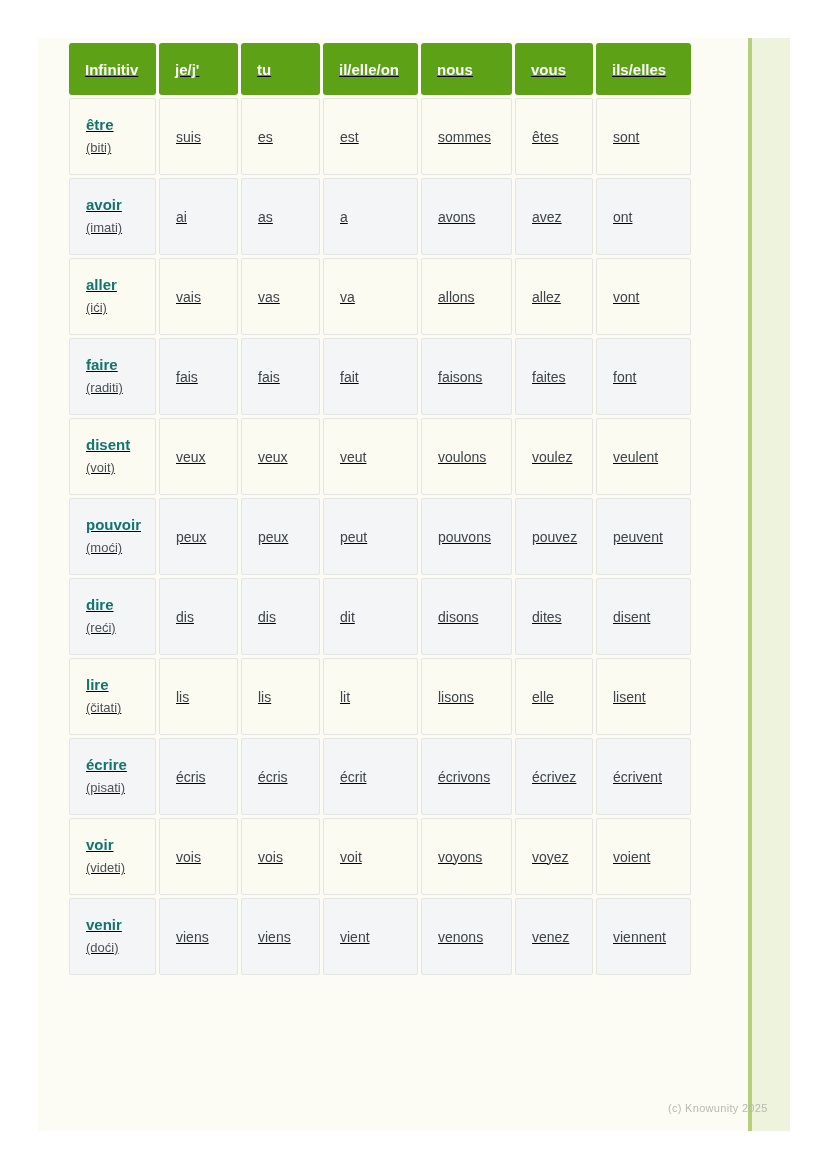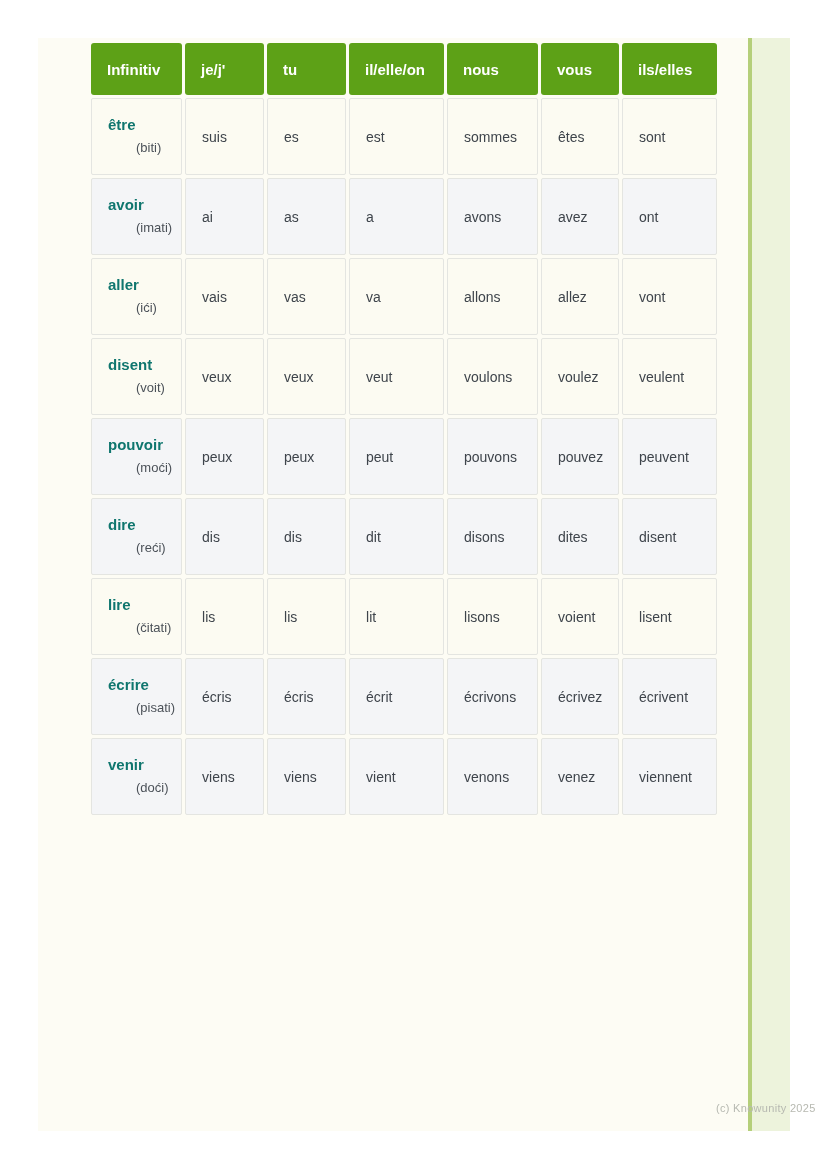--- a/index.html
+++ b/index.html
@@ -28,25 +28,26 @@
     position: absolute;
     right: 0;
     top: 0;
     width: 38px;
     height: 100%;
     background: #edf3dc;
     border-left: 4px solid #b5cf7a;
   }
   table.conjugation-table {
     position: absolute;
-    left: 50px;
+    left: 28px;
     top: 2px;
     border-collapse: separate;
     border-spacing: 3px;
     table-layout: fixed;
+    text-decoration: underline;
   }
   .conjugation-table th {
     background: #5da117;
     color: #ffffff;
     font-size: 15px;
     font-weight: bold;
     text-align: left;
     padding: 0 6px 0 16px;
     height: 52px;
     border-radius: 3px;
@@ -67,25 +68,24 @@
     font-weight: bold;
     font-size: 15px;
     color: #0f766e;
     line-height: 20px;
   }
   .translation {
     font-size: 13px;
     color: #4b5158;
     line-height: 20px;
     margin-top: 3px;
-    margin-left: 28px;
   }
   .footer-copyright {
     position: absolute;
-    left: 716px;
+    left: 668px;
     top: 1102px;
     font-size: 11px;
     color: #b7b9b1;
     letter-spacing: 0.3px;
     z-index: 2;
   }
 </style>
 </head>
 <body>
 
@@ -146,20 +146,32 @@
       <div class="translation">(ići)</div>
     </td>
     <td class="form">vais</td>
     <td class="form">vas</td>
     <td class="form">va</td>
     <td class="form">allons</td>
     <td class="form">allez</td>
     <td class="form">vont</td>
   </tr>
 
+  <tr class="row-gray">
+    <td>
+      <div class="verb">faire</div>
+      <div class="translation">(raditi)</div>
+    </td>
+    <td class="form">fais</td>
+    <td class="form">fais</td>
+    <td class="form">fait</td>
+    <td class="form">faisons</td>
+    <td class="form">faites</td>
+    <td class="form">font</td>
+  </tr>
 
   <tr class="row-cream">
     <td>
       <div class="verb">disent</div>
       <div class="translation">(voit)</div>
     </td>
     <td class="form">veux</td>
     <td class="form">veux</td>
     <td class="form">veut</td>
     <td class="form">voulons</td>
@@ -196,37 +208,49 @@
 
   <tr class="row-cream">
     <td>
       <div class="verb">lire</div>
       <div class="translation">(čitati)</div>
     </td>
     <td class="form">lis</td>
     <td class="form">lis</td>
     <td class="form">lit</td>
     <td class="form">lisons</td>
-    <td class="form">voient</td>
+    <td class="form">elle</td>
     <td class="form">lisent</td>
   </tr>
 
   <tr class="row-gray">
     <td>
       <div class="verb">écrire</div>
       <div class="translation">(pisati)</div>
     </td>
     <td class="form">écris</td>
     <td class="form">écris</td>
     <td class="form">écrit</td>
     <td class="form">écrivons</td>
     <td class="form">écrivez</td>
     <td class="form">écrivent</td>
   </tr>
 
+  <tr class="row-cream">
+    <td>
+      <div class="verb">voir</div>
+      <div class="translation">(videti)</div>
+    </td>
+    <td class="form">vois</td>
+    <td class="form">vois</td>
+    <td class="form">voit</td>
+    <td class="form">voyons</td>
+    <td class="form">voyez</td>
+    <td class="form">voient</td>
+  </tr>
 
   <tr class="row-gray">
     <td>
       <div class="verb">venir</div>
       <div class="translation">(doći)</div>
     </td>
     <td class="form">viens</td>
     <td class="form">viens</td>
     <td class="form">vient</td>
     <td class="form">venons</td>

